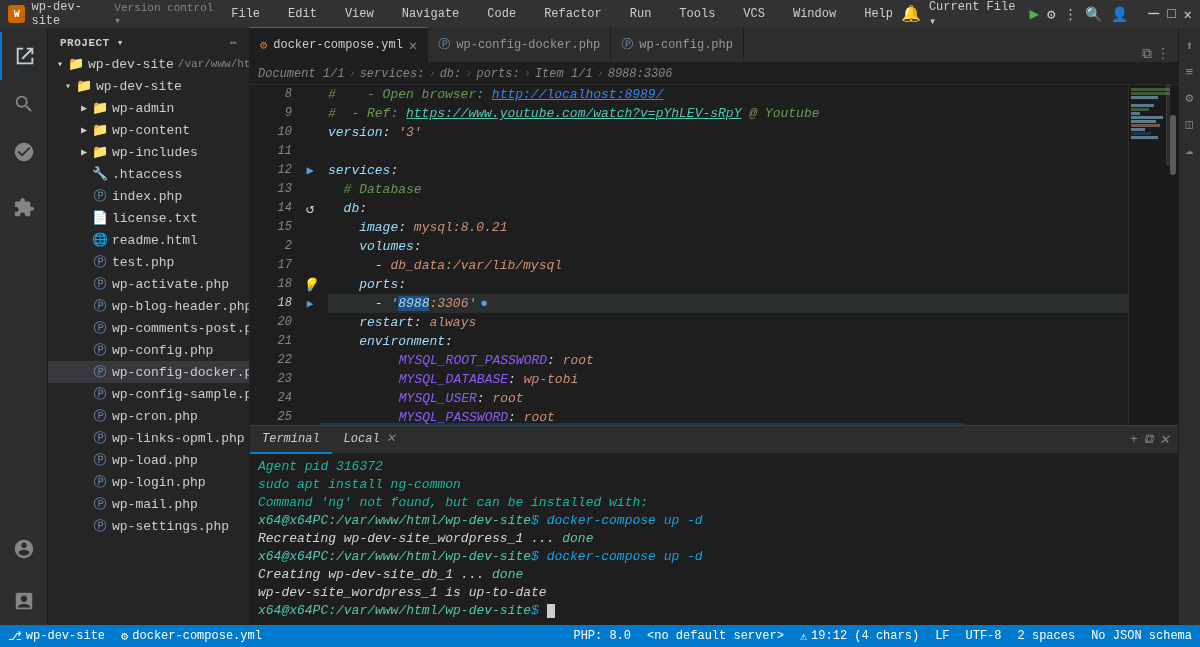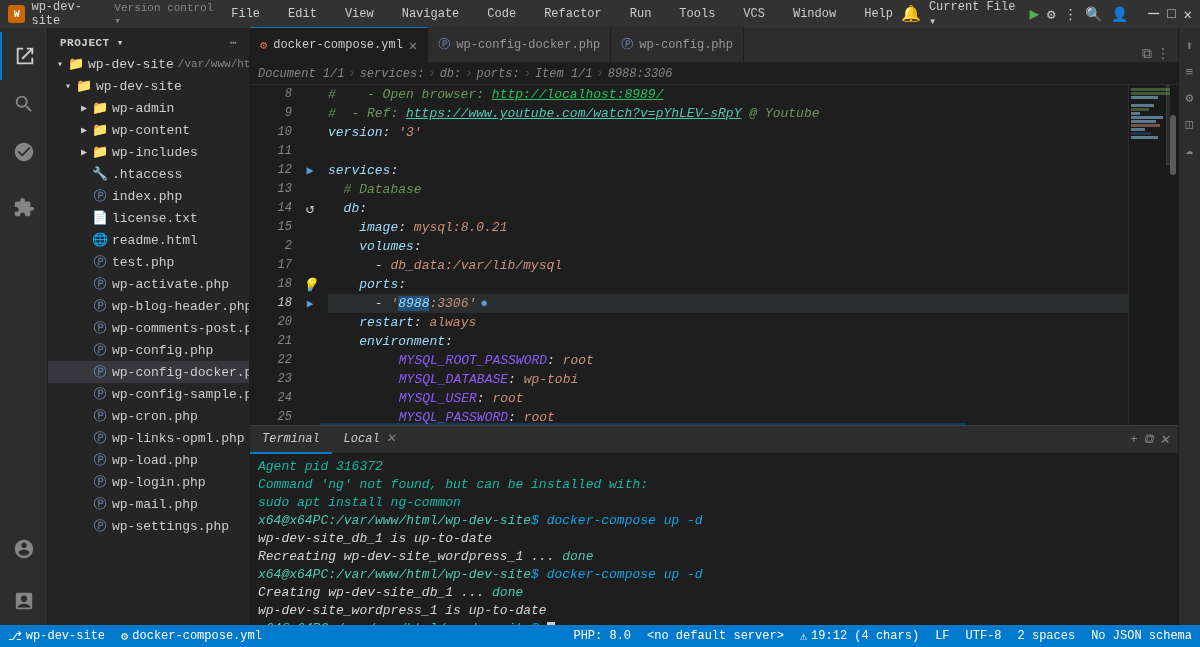--- a/index.html
+++ b/index.html
@@ -715,21 +715,21 @@
         <div class="gutter-line"></div>
         <div class="gutter-line"></div>
         <div class="gutter-line"></div>
         <div class="gutter-line"></div>
         <div class="gutter-line"></div>
 
       </div>
 
       <div id="editor-content">
         <div class="code-line">
-          <span class="c-comment">#    - Open browser: <span style="color:#22c55e;text-decoration:underline;">http://localhost:8989/</span></span>
+          <span class="c-comment">#    - Open browser: <span style="color:#3b82f6;text-decoration:underline;">http://localhost:8989/</span></span>
         </div>
         <div class="code-line">
           <span class="c-comment">#  - Ref: <span style="color:#4ec9b0;text-decoration:underline;">https://www.youtube.com/watch?v=pYhLEV-sRpY</span> @ Youtube</span>
         </div>
         <div class="code-line">
           <span class="c-key">version</span><span class="c-white">: </span><span class="c-string">'3'</span>
         </div>
         <div class="code-line">&nbsp;</div>
         <div class="code-line">
           <span class="c-key">services</span><span class="c-white">:</span>
@@ -812,26 +812,25 @@
           <span class="terminal-tab-close">✕</span>
         </div>
         <div style="margin-left:auto;display:flex;align-items:center;padding-right:8px;gap:6px;">
           <span style="color:#858585;font-size:13px;cursor:pointer;">+</span>
           <span style="color:#858585;font-size:13px;cursor:pointer;">⧉</span>
           <span style="color:#858585;font-size:13px;cursor:pointer;">✕</span>
         </div>
       </div>
       <div id="terminal-content">
         <span class="t-line t-warn">Agent pid 316372</span>
+        <span class="t-line t-warn">sudo apt install ng-common</span>
         <span class="t-line t-warn">Command 'ng' not found, but can be installed with:</span>
-        <span class="t-line t-warn">sudo apt install ng-common</span>
         <span class="t-line">
           <span class="t-prompt">x64@x64PC:/var/www/html/wp-dev-site</span><span class="t-cmd">$ docker-compose up -d</span>
         </span>
-        <span class="t-line">wp-dev-site_db_1 is up-to-date</span>
         <span class="t-line">Recreating wp-dev-site_wordpress_1 ... <span class="t-done">done</span></span>
         <span class="t-line">
           <span class="t-prompt">x64@x64PC:/var/www/html/wp-dev-site</span><span class="t-cmd">$ docker-compose up -d</span>
         </span>
         <span class="t-line">Creating wp-dev-site_db_1 ... <span class="t-done">done</span></span>
         <span class="t-line">wp-dev-site_wordpress_1 is up-to-date</span>
         <span class="t-line">
           <span class="t-prompt">x64@x64PC:/var/www/html/wp-dev-site</span><span class="t-cmd">$ <span style="display:inline-block;width:8px;height:14px;background:#cccccc;vertical-align:middle;"></span></span>
         </span>
       </div>

